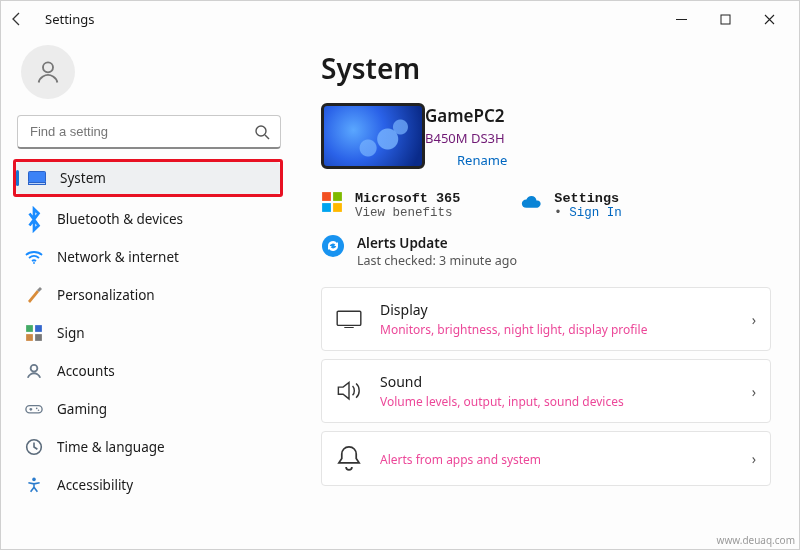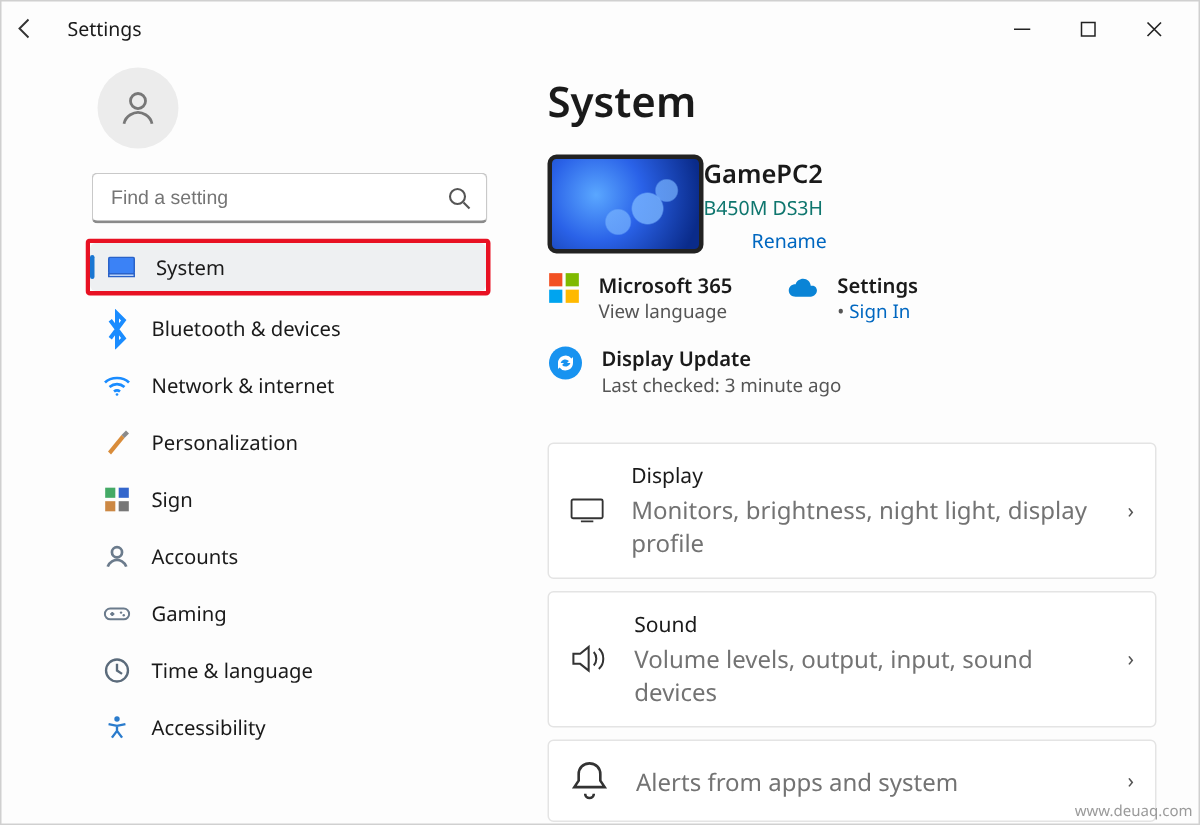--- a/index.html
+++ b/index.html
@@ -20,21 +20,21 @@
     display:flex; align-items:center;
     padding:0 8px;
   }
   .titlebar .back { width:28px; text-align:center; font-size:16px; color:#333; cursor:default;}
   .titlebar .title { font-size:13px; margin-left:8px;text-align:right; }
   .titlebar .spacer { flex:1; }
   .winbtn { width:44px; height:28px; display:flex; align-items:center; justify-content:center; color:#333; }
   .winbtn svg { width:11px; height:11px; }
   
   .layout { display:flex; height:calc(100% - 36px); }
-  .sidebar { width:296px; padding:0 12px 8px 12px; display:flex; flex-direction:column;margin-left:44px; }
+  .sidebar { width:296px; padding:0 12px 8px 12px; display:flex; flex-direction:column; }
   .avatar {
     width:54px; height:54px; border-radius:50%;
     background:#ececec; display:flex; align-items:center; justify-content:center;
     margin:8px 0 16px 8px;
   }
   .avatar svg { width:28px; height:28px; stroke:#777; fill:none; stroke-width:1.6; }
   .searchbox {
     display:flex; align-items:center;
     height:34px; border:1px solid #c9c9c9; border-bottom:2px solid #8a8a8a;
     border-radius:4px; padding:0 10px; background:#fff;
@@ -70,38 +70,38 @@
     position:relative; overflow:hidden;
   }
   .thumb::after{
     content:""; position:absolute; inset:0;
     background:
       radial-gradient(circle at 65% 55%, rgba(120,180,255,.8) 0 10px, transparent 11px),
       radial-gradient(circle at 45% 70%, rgba(120,180,255,.7) 0 8px, transparent 9px),
       radial-gradient(circle at 78% 35%, rgba(120,180,255,.7) 0 7px, transparent 8px);
   }
   .device-info .name { font-size:17px; font-weight:600; }
-  .device-info .model { font-size:13px; color:#0f766e; margin-top:2px;}
+  .device-info .model { font-size:13px; color:#701a75; margin-top:2px;}
   .device-info .rename { font-size:13px; color:#0067c0; margin-top:4px; cursor:default;margin-left:32px;}
-  .services { display:flex; gap:36px; margin-top:12px; flex-wrap:wrap;}
+  .services { display:flex; gap:60px; margin-top:22px; flex-wrap:wrap;font-family:Liberation Mono, monospace;}
   .svc { display:flex; gap:12px; }
   .svc .sicon { width:22px; height:22px; display:flex; align-items:center; justify-content:center;}
   .svc .title { font-weight:600; font-size:13.5px;}
   .svc .sub { font-size:12.5px; color:#555; }
   .svc .sub.link { color:#0067c0; }
   .update-row { display:flex; gap:12px; margin-top:14px;}
-  .cards { margin-top:30px; display:flex; flex-direction:column; gap:8px;}
+  .cards { margin-top:18px; display:flex; flex-direction:column; gap:8px;}
   .card {
     border:1px solid #e4e4e4; border-radius:4px; background:#fff;
     display:flex; align-items:center; gap:18px;
     padding:12px 14px;
   }
   .card .cicon { width:26px; display:flex; justify-content:center;}
   .card .ctitle { font-size:14px; }
-  .card .csub { font-size:16px; color:#737373; margin-top:2px;}
+  .card .csub { font-size:12px; color:#ec4899; margin-top:2px;}
   .card .chev { margin-left:auto; color:#555; font-size:14px;}
   .watermark {
     position:absolute; right:4px; bottom:2px; font-size:10px; color:#9a9a9a;
   }
   svg { display:block; }
 </style>
 </head>
 <body>
 
 <div class="titlebar">
@@ -257,21 +257,21 @@
         <span class="sicon">
           <svg viewBox="0 0 20 20">
               <rect x="1" y="1" width="8" height="8" fill="#f25022"></rect>
               <rect x="11" y="1" width="8" height="8" fill="#7fba00"></rect>
               <rect x="1" y="11" width="8" height="8" fill="#00a4ef"></rect>
               <rect x="11" y="11" width="8" height="8" fill="#ffb900"></rect>
             </svg>
         </span>
         <div>
           <div class="title">Microsoft 365</div>
-          <div class="sub">View language</div>
+          <div class="sub">View benefits</div>
         </div>
       </div>
       <div class="svc">
         <span class="sicon">
           <svg viewBox="0 0 24 16">
               <path d="M7 14c-3 0-5-2-5-4.5S4 5 7 5c.6-2.3 3-4 5.5-4 3 0 5.3 2.2 5.5 5 .3 0 1 0 1 0 2 0 3.5 1.5 3.5 3.5S20.5 14 18 14Z" fill="#0a84d6"></path>
             </svg>
         </span>
         <div>
           <div class="title">Settings</div>
@@ -281,21 +281,21 @@
     </div>
 
     <div class="update-row">
       <span class="sicon" style="width:24px;height:24px;">
         <svg viewBox="0 0 24 24">
             <circle cx="12" cy="12" r="11" fill="#1893f0"></circle>
             <path d="M7 12a5 5 0 0 1 9-3l1-1v4h-4l1.3-1.3A3.3 3.3 0 0 0 8.7 12Zm10 0a5 5 0 0 1-9 3l-1 1v-4h4l-1.3 1.3A3.3 3.3 0 0 0 15.3 12Z" fill="#fff"></path>
           </svg>
       </span>
       <div>
-        <div class="title" style="font-weight:600;font-size:13.5px">Display Update</div>
+        <div class="title" style="font-weight:600;font-size:13.5px">Alerts Update</div>
         <div class="sub" style="font-size:12.5px;color:#555">Last checked: 3 minute ago</div>
       </div>
     </div>
 
     <div class="cards">
       <div class="card">
         <span class="cicon">
           <svg viewBox="0 0 22 16" fill="none" stroke="#333" stroke-width="1.2">
               <rect x="1" y="1" width="20" height="12" rx="1"></rect>
               <path d="M7 15h8"></path>

